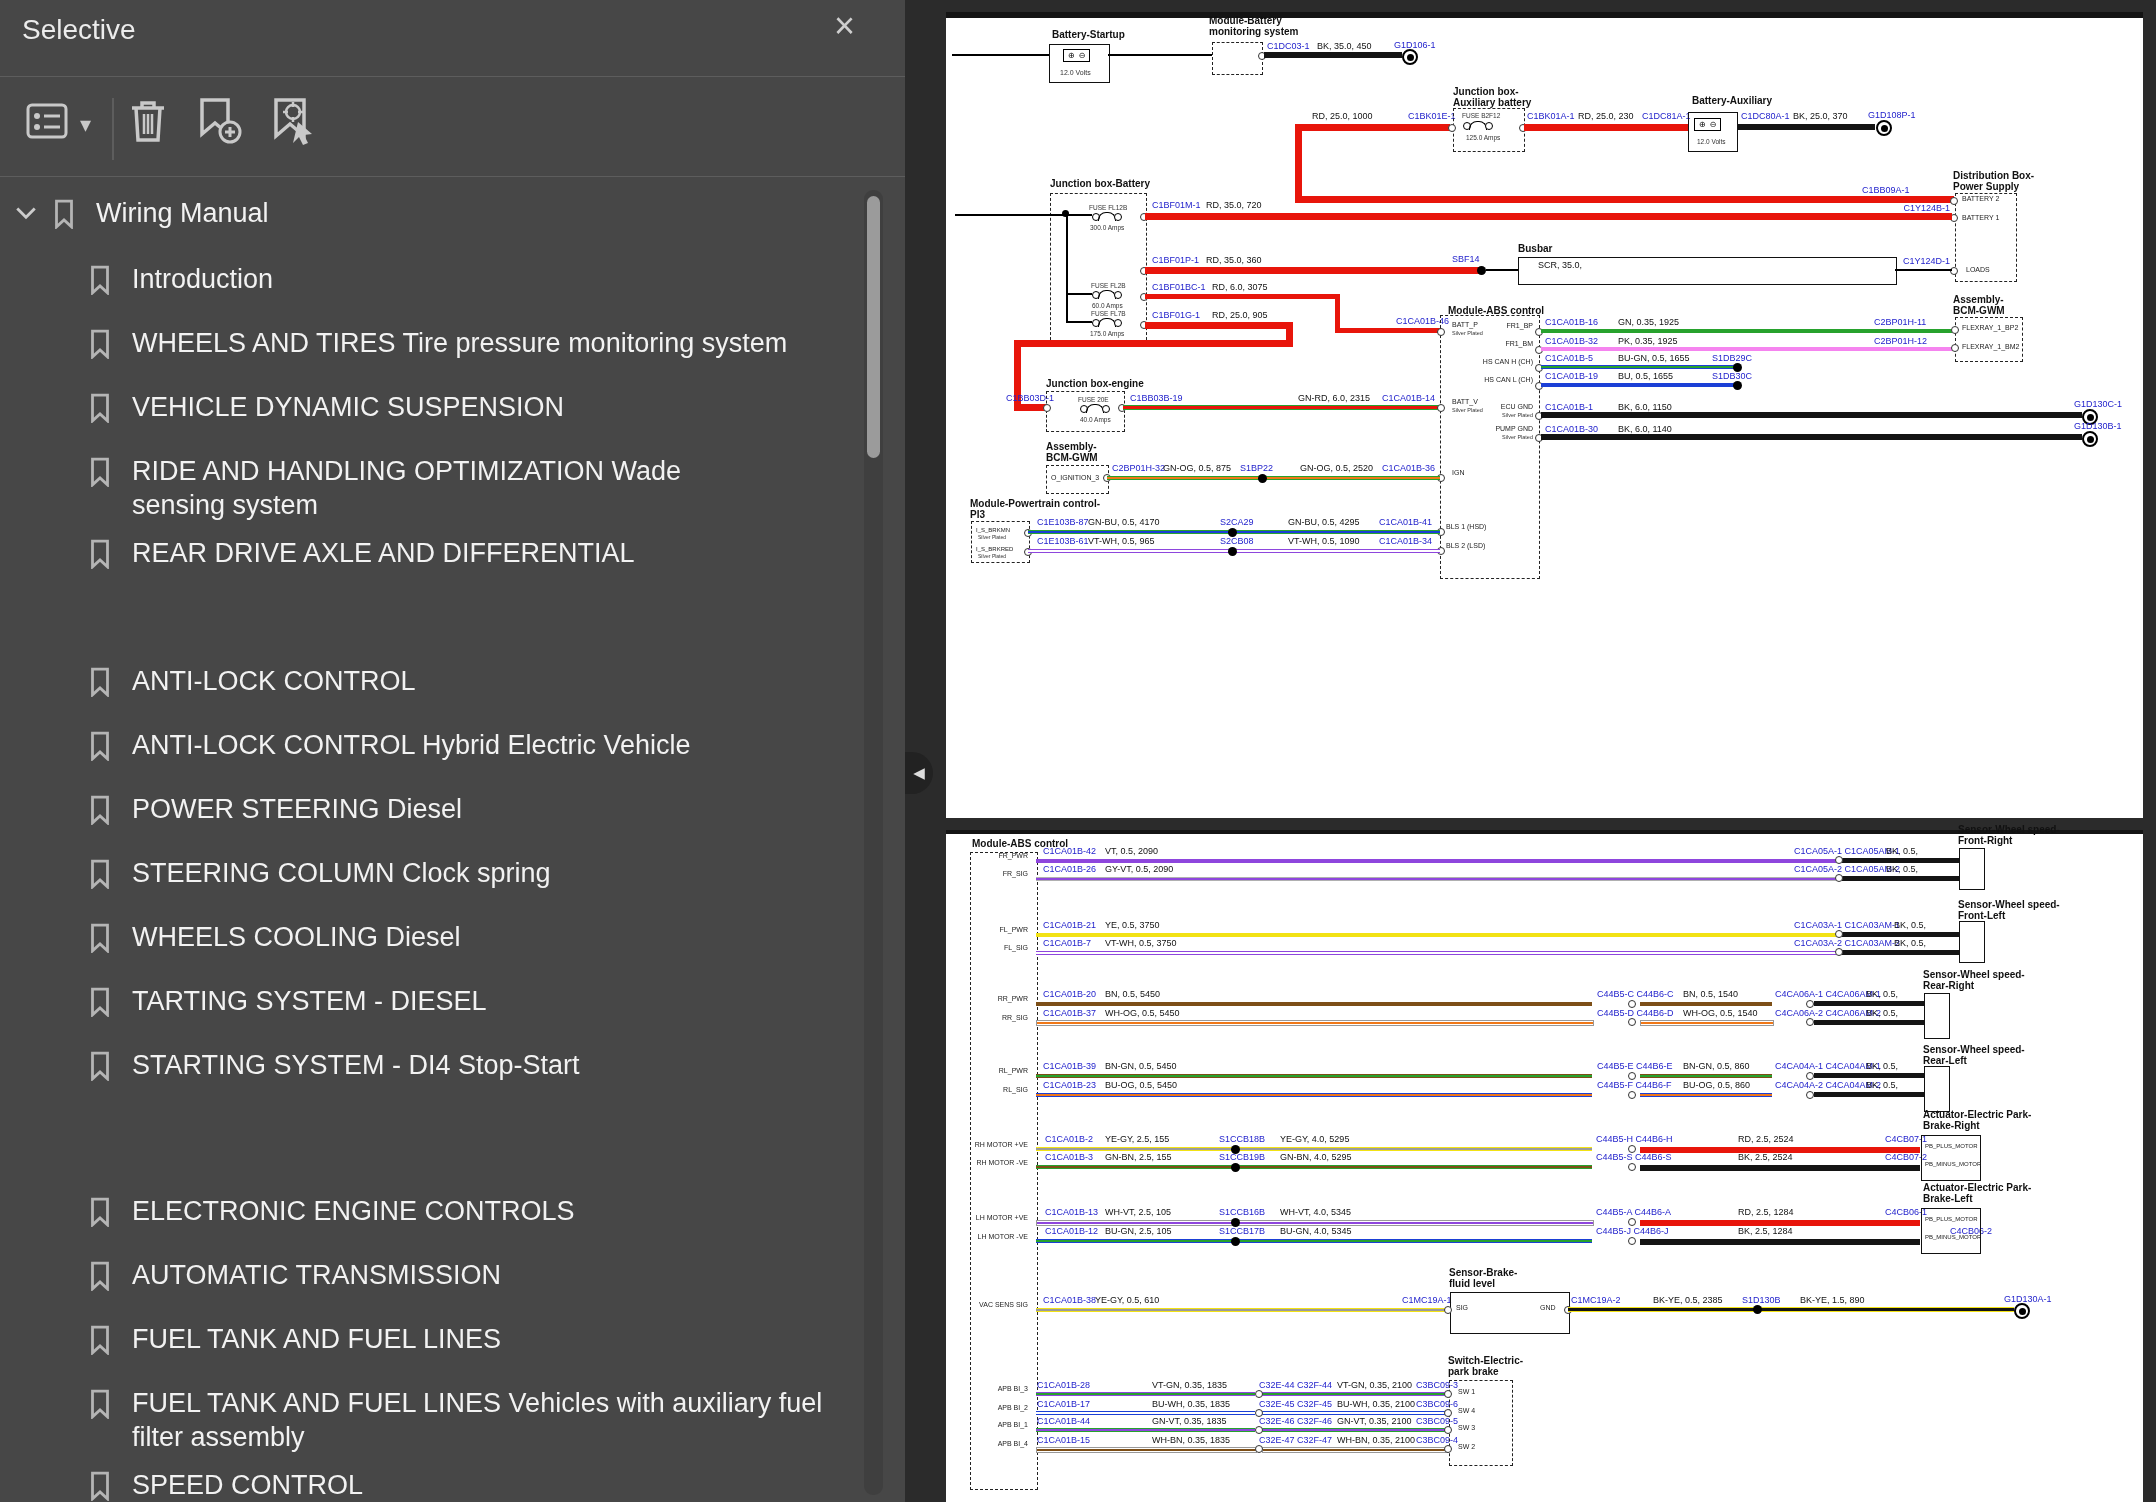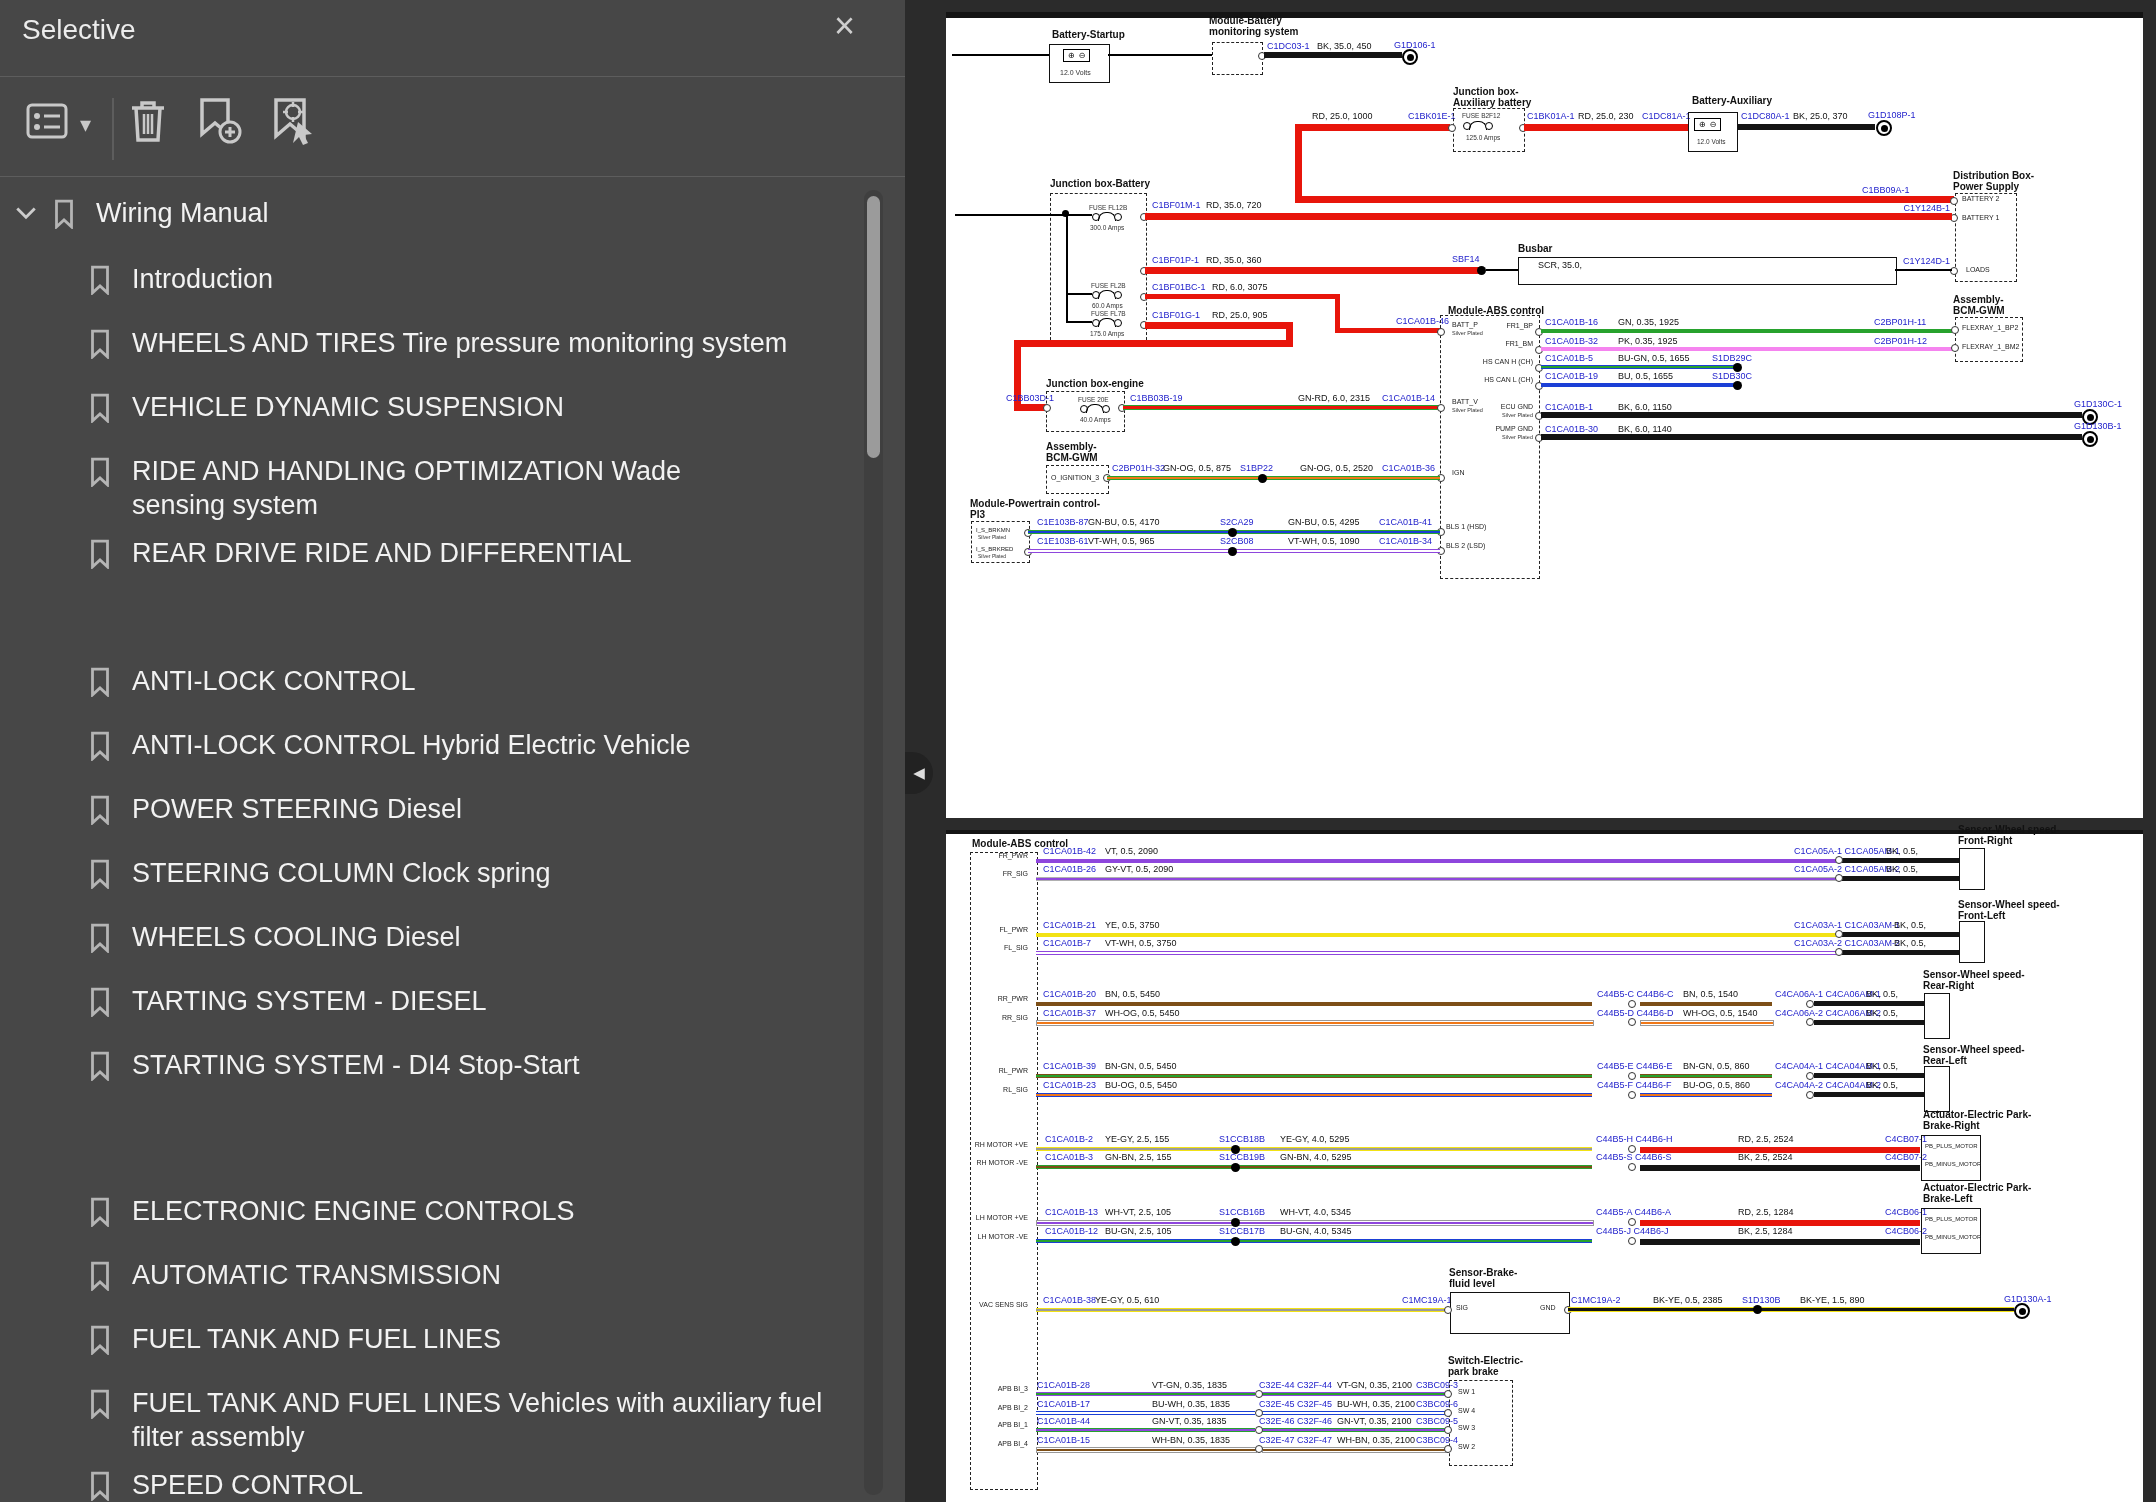--- a/index.html
+++ b/index.html
@@ -145,21 +145,21 @@
     <div class="bmrow" style="top:454px">
         <svg width="24" height="30">
           <use href="#bm"></use>
         </svg>
         <span style="width:600px">RIDE AND HANDLING OPTIMIZATION Wade sensing system</span>
       </div>
     <div class="bmrow" style="top:536px">
         <svg width="24" height="30">
           <use href="#bm"></use>
         </svg>
-        <span style="width:760px">REAR DRIVE RIDE AND DIFFERENTIAL</span>
+        <span style="width:760px">REAR DRIVE AXLE AND DIFFERENTIAL</span>
       </div>
     <div class="bmrow" style="top:664px">
         <svg width="24" height="30">
           <use href="#bm"></use>
         </svg>
         <span style="width:760px">ANTI-LOCK CONTROL</span>
       </div>
     <div class="bmrow" style="top:728px">
         <svg width="24" height="30">
           <use href="#bm"></use>
@@ -636,21 +636,21 @@
   <div class="dl bl" style="left:1885px;top:1207px">C4CB06-1</div>
   <div class="dl bl" style="left:1045px;top:1226px">C1CA01B-12</div>
   <div class="dl" style="left:1105px;top:1226px">BU-GN, 2.5, 105</div>
   <div class="w wBUGN" style="left:1036px;top:1239px;width:556px"></div>
   <div class="dl bl" style="left:1219px;top:1226px">S1CCB17B</div>
   <span class="sdot" style="left:1231px;top:1237px"></span>
   <div class="dl" style="left:1280px;top:1226px">BU-GN, 4.0, 5345</div>
   <div class="dl bl" style="left:1596px;top:1226px">C44B5-J  C44B6-J</div>
   <div class="dl" style="left:1738px;top:1226px">BK, 2.5, 1284</div>
   <div class="w wBK h6" style="left:1640px;top:1239px;width:280px"></div>
-  <div class="dl bl" style="left:1885px;top:1226px">C4CB06-2</div>
+  <div class="dl bl" style="left:1950px;top:1226px">C4CB06-2</div>
   <div class="ct" style="left:1923px;top:1182px"><span>Actuator-Electric Park-</span><br><span>Brake-Left</span></div>
   <div class="solid" style="left:1921px;top:1208px;width:58px;height:44px"></div>
   <div class="pin" style="left:1925px;top:1216px;font-size:6px">PB_PLUS_MOTOR</div>
   <div class="pin" style="left:1925px;top:1234px;font-size:6px">PB_MINUS_MOTOR</div>
   <span class="cpin" style="left:1628px;top:1218px"></span>
   <span class="cpin" style="left:1628px;top:1237px"></span>
 
   <div class="dl bl" style="left:1043px;top:1295px">C1CA01B-38</div>
   <div class="dl" style="left:1095px;top:1295px">YE-GY, 0.5, 610</div>
   <div class="w wYEGY" style="left:1036px;top:1308px;width:414px"></div>

